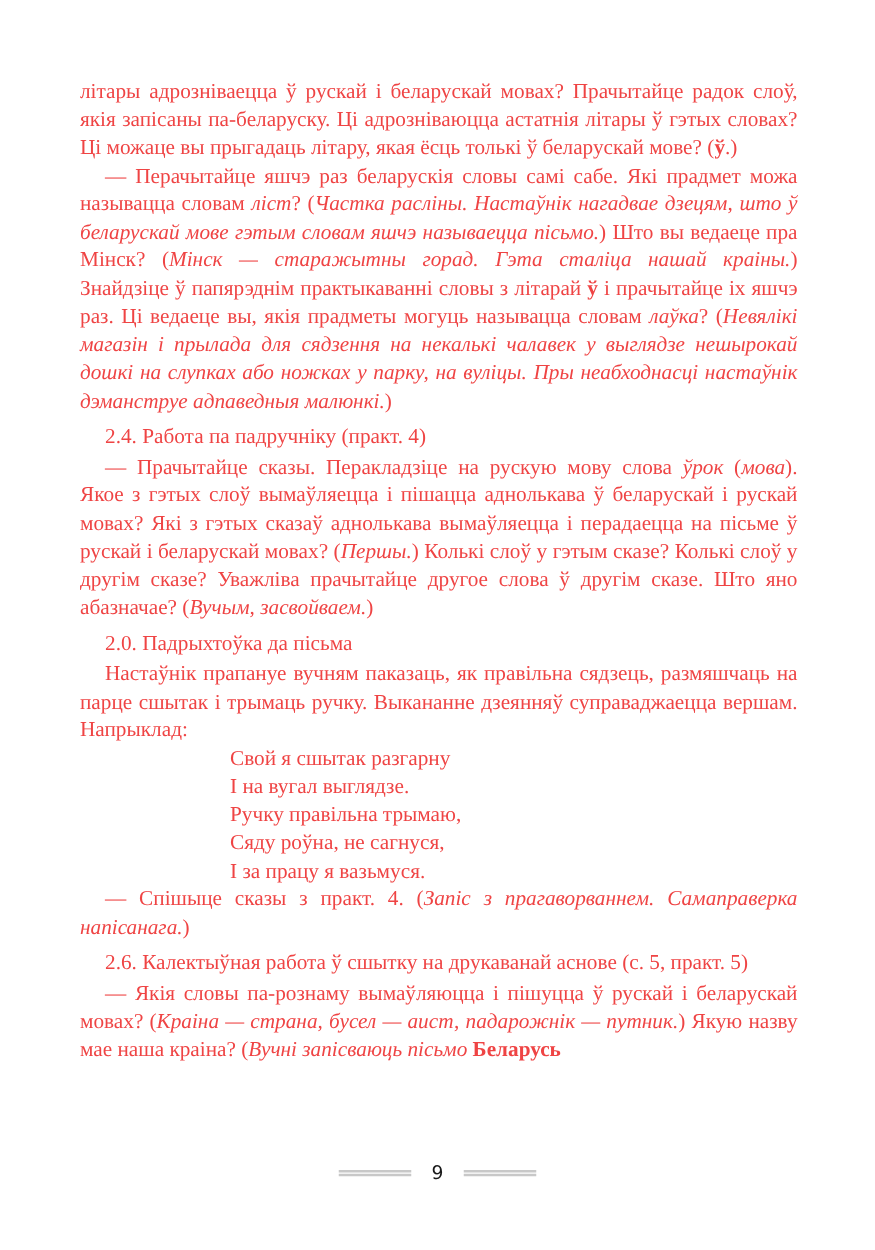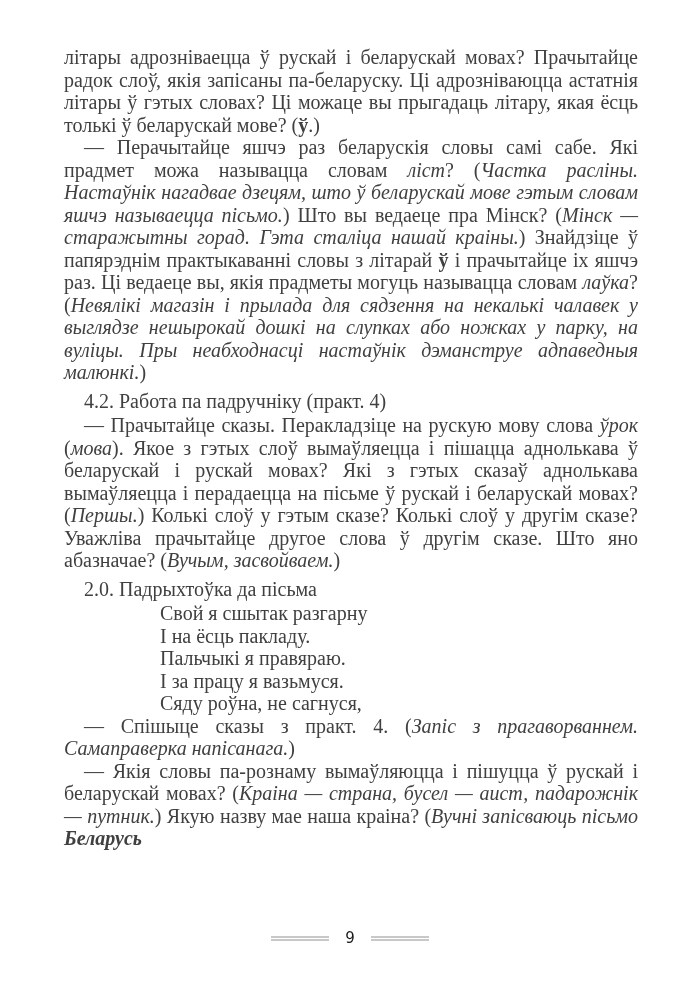--- a/index.html
+++ b/index.html
@@ -1,53 +1,55 @@
 <!DOCTYPE html>
 <html><head>
 <meta charset="utf-8">
 <style>
   html, body { margin: 0; padding: 0; background: #ffffff; }
   body { width: 700px; height: 1000px; position: relative; overflow: hidden; }
   .page {
-    position: absolute; left: 64px; top: 46px; width: 574px;
+    position: absolute; left: 64px; top: 62px; width: 574px;
     font-family: "Liberation Serif", "DejaVu Serif", serif;
-    font-size: 20px; line-height: 22.5px; color: #404040;
+    font-size: 17px; line-height: 22.5px; color: #ef4444;
     text-align: justify;
   }
   .p { margin: 0; text-indent: 20px; }
   .p.noindent { text-indent: 0; }
   .heading { margin: 6px 0 2px 0; text-indent: 20px; }
-  .poem { margin: 0 0 0 96px; text-indent: 0; text-align: left; }
+  .poem { margin: 0 0 0 120px; text-indent: 0; text-align: left; }
   .poem div { line-height: 22.5px; }
   i { }
   b { font-weight: bold; }
   .footer {
     position: absolute; top: 926px; left: 0; width: 700px; height: 24px;
     display: flex; justify-content: center; align-items: center;
   }
   .rule { width: 58px; height: 5px; border-top: 2px solid #c8c8c8; border-bottom: 2px solid #c8c8c8; box-sizing: border-box; }
   .pagenum { font-family: "DejaVu Sans", sans-serif; font-size: 15px; color: #1a1a1a; margin: 0 16px; }
 </style>
 </head>
 <body>
 
 <div class="page" id="page-body">
     <p class="p noindent"><span>літары адрозніваецца ў рускай і беларускай мовах? Прачытайце радок слоў, якія запісаны па-беларуску. Ці адрозніваюцца астатнія літары ў гэтых словах? Ці можаце вы прыгадаць літару, якая ёсць толькі ў беларускай мове? (</span><b>ў</b><span>.)</span></p>
     <p class="p"><span>— Перачытайце яшчэ раз беларускія словы самі сабе. Які прадмет можа называцца словам </span><i>ліст</i><span>? (</span><i>Частка расліны. Настаўнік нагадвае дзецям, што ў беларускай мове гэтым словам яшчэ называецца пісьмо.</i><span>) Што вы ведаеце пра Мінск? (</span><i>Мінск — старажытны горад. Гэта сталіца нашай краіны.</i><span>) Знайдзіце ў папярэднім практыкаванні словы з літарай </span><b>ў</b><span> і прачытайце іх яшчэ раз. Ці ведаеце вы, якія прадметы могуць называцца словам </span><i>лаўка</i><span>? (</span><i>Невялікі магазін і прылада для сядзення на некалькі чалавек у выглядзе нешырокай дошкі на слупках або ножках у парку, на вуліцы. Пры неабходнасці настаўнік дэманструе адпаведныя малюнкі.</i><span>)</span></p>
-    <p class="heading"><span>4.2. Работа па падручніку (практ. 4)</span></p>
+    <p class="heading"><span>2.4. Работа па падручніку (практ. 4)</span></p>
     <p class="p"><span>— Прачытайце сказы. Перакладзіце на рускую мову слова </span><i>ўрок</i><span> (</span><i>мова</i><span>). Якое з гэтых слоў вымаўляецца і пішацца аднолькава ў беларускай і рускай мовах? Які з гэтых сказаў аднолькава вымаўляецца і перадаецца на пісьме ў рускай і беларускай мовах? (</span><i>Першы.</i><span>) Колькі слоў у гэтым сказе? Колькі слоў у другім сказе? Уважліва прачытайце другое слова ў другім сказе. Што яно абазначае? (</span><i>Вучым, засвойваем.</i><span>)</span></p>
     <p class="heading"><span>2.0. Падрыхтоўка да пісьма</span></p>
+    <p class="p"><span>Настаўнік прапануе вучням паказаць, як правільна сядзець, размяшчаць на парце сшытак і трымаць ручку. Выкананне дзеянняў суправаджаецца вершам. Напрыклад:</span></p>
     <div class="poem">
       <div>Свой я сшытак разгарну</div>
-      <div>І на ёсць пакладу.</div>
-      <div>Пальчыкі я правяраю.</div>
+      <div>І на вугал выглядзе.</div>
+      <div>Ручку правільна трымаю,</div>
+      <div>Сяду роўна, не сагнуся,</div>
       <div>І за працу я вазьмуся.</div>
-      <div>Сяду роўна, не сагнуся,</div>
     </div>
     <p class="p"><span>— Спішыце сказы з практ. 4. (</span><i>Запіс з прагаворваннем. Самаправерка напісанага.</i><span>)</span></p>
-    <p class="p"><span>— Якія словы па-рознаму вымаўляюцца і пішуцца ў рускай і беларускай мовах? (</span><i>Краіна — страна, бусел — аист, падарожнік — путник.</i><span>) Якую назву мае наша краіна? (</span><i>Вучні запісваюць пісьмо </i><b style="font-style: italic;">Беларусь</b></p>
+    <p class="heading"><span>2.6. Калектыўная работа ў сшытку на друкаванай аснове (с. 5, практ. 5)</span></p>
+    <p class="p"><span>— Якія словы па-рознаму вымаўляюцца і пішуцца ў рускай і беларускай мовах? (</span><i>Краіна — страна, бусел — аист, падарожнік — путник.</i><span>) Якую назву мае наша краіна? (</span><i>Вучні запісваюць пісьмо </i><b style="">Беларусь</b></p>
   </div>
 
 <div class="footer">
   <div class="rule"></div>
   <span class="pagenum">9</span>
   <div class="rule"></div>
 </div>
 
 </body></html>

